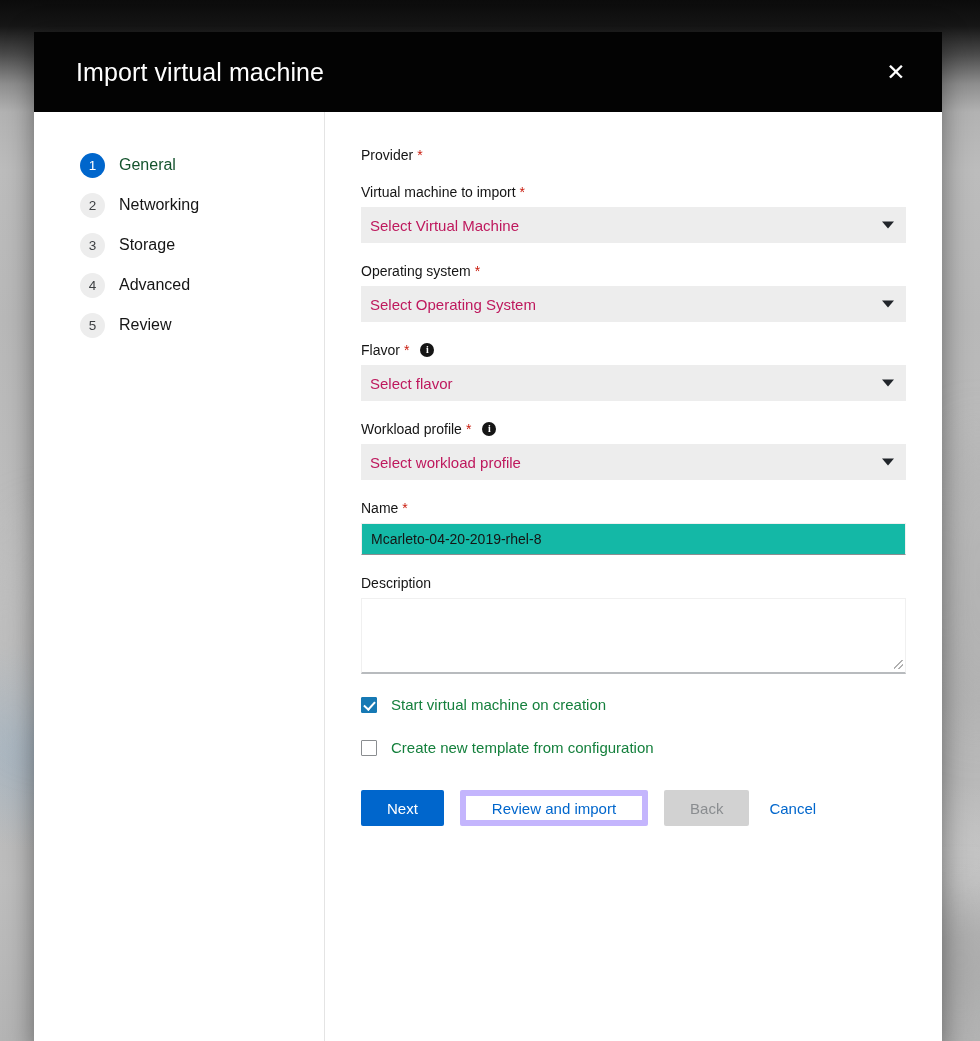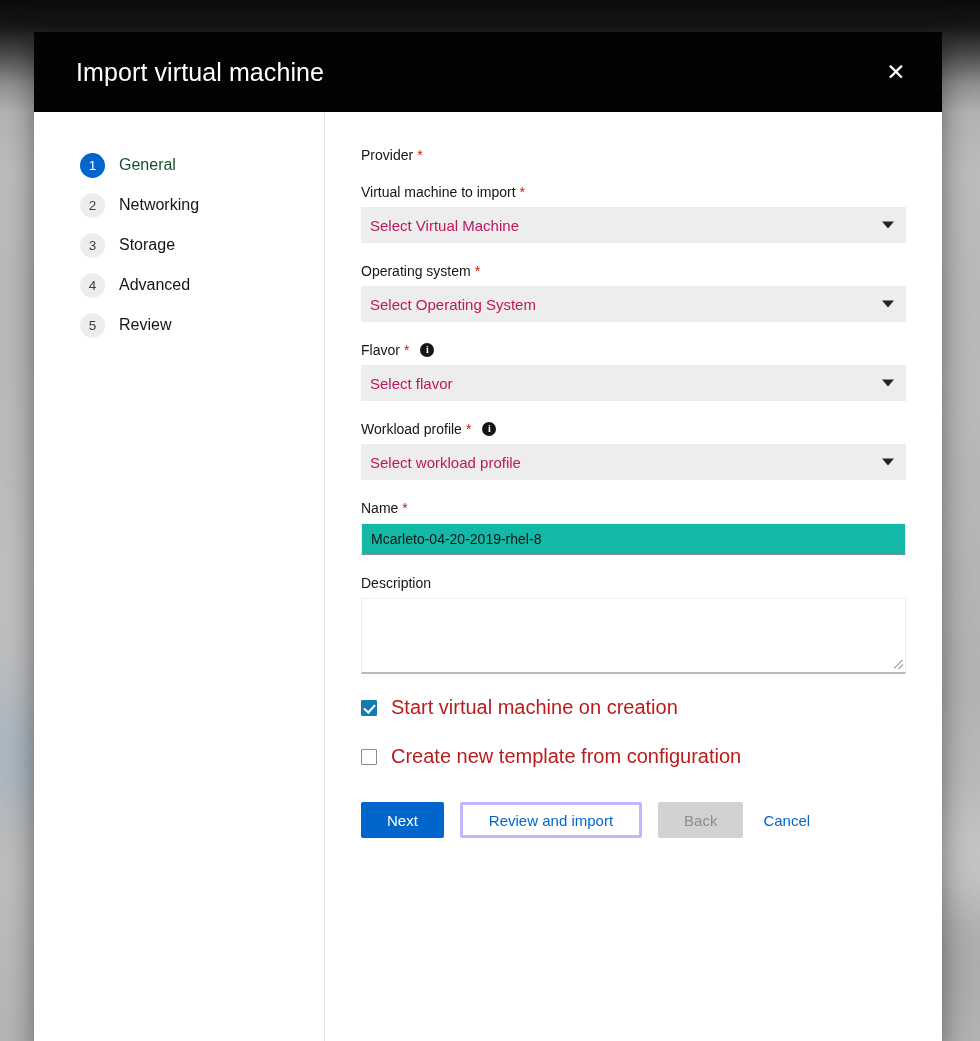--- a/index.html
+++ b/index.html
@@ -215,38 +215,38 @@
   }
   .checkbox.checked::after {
     content: "";
     position: absolute;
     left: 4px; top: 1px;
     width: 5px; height: 9px;
     border: solid #fff;
     border-width: 0 2px 2px 0;
     transform: rotate(42deg);
   }
-  .check-label { font-size: 20px; color: #b91c1c; }
+  .check-label { font-size: 15px; color: #15803d; }
 
   #button-row {
     display: flex; align-items: center;
     margin-top: 34px; gap: 16px;
   }
   .btn {
     height: 36px;
     font-size: 15px;
     font-family: "Liberation Sans", sans-serif;
     cursor: pointer;
     border-radius: 2px;
     display: inline-flex; align-items: center; justify-content: center;
     padding: 0 26px;
     border: none;
   }
   .btn-primary { background: #0066cc; color: #fff; }
-  .btn-secondary { background: #fff; color: #0066cc; border: 3px solid #c4b5fd; text-align: center; }
+  .btn-secondary { background: #fff; color: #0066cc; border: 6px solid #c4b5fd; text-align: center; }
   .btn-disabled { background: #d2d2d2; color: #8a8d90; cursor: default; }
   .btn-link { background: none; color: #0066cc; padding: 0 4px; }
 </style>
 </head>
 <body>
 
 <div id="backdrop">
   <div class="smudge s1"></div>
   <div class="smudge s2"></div>
   <div class="smudge s3"></div>

